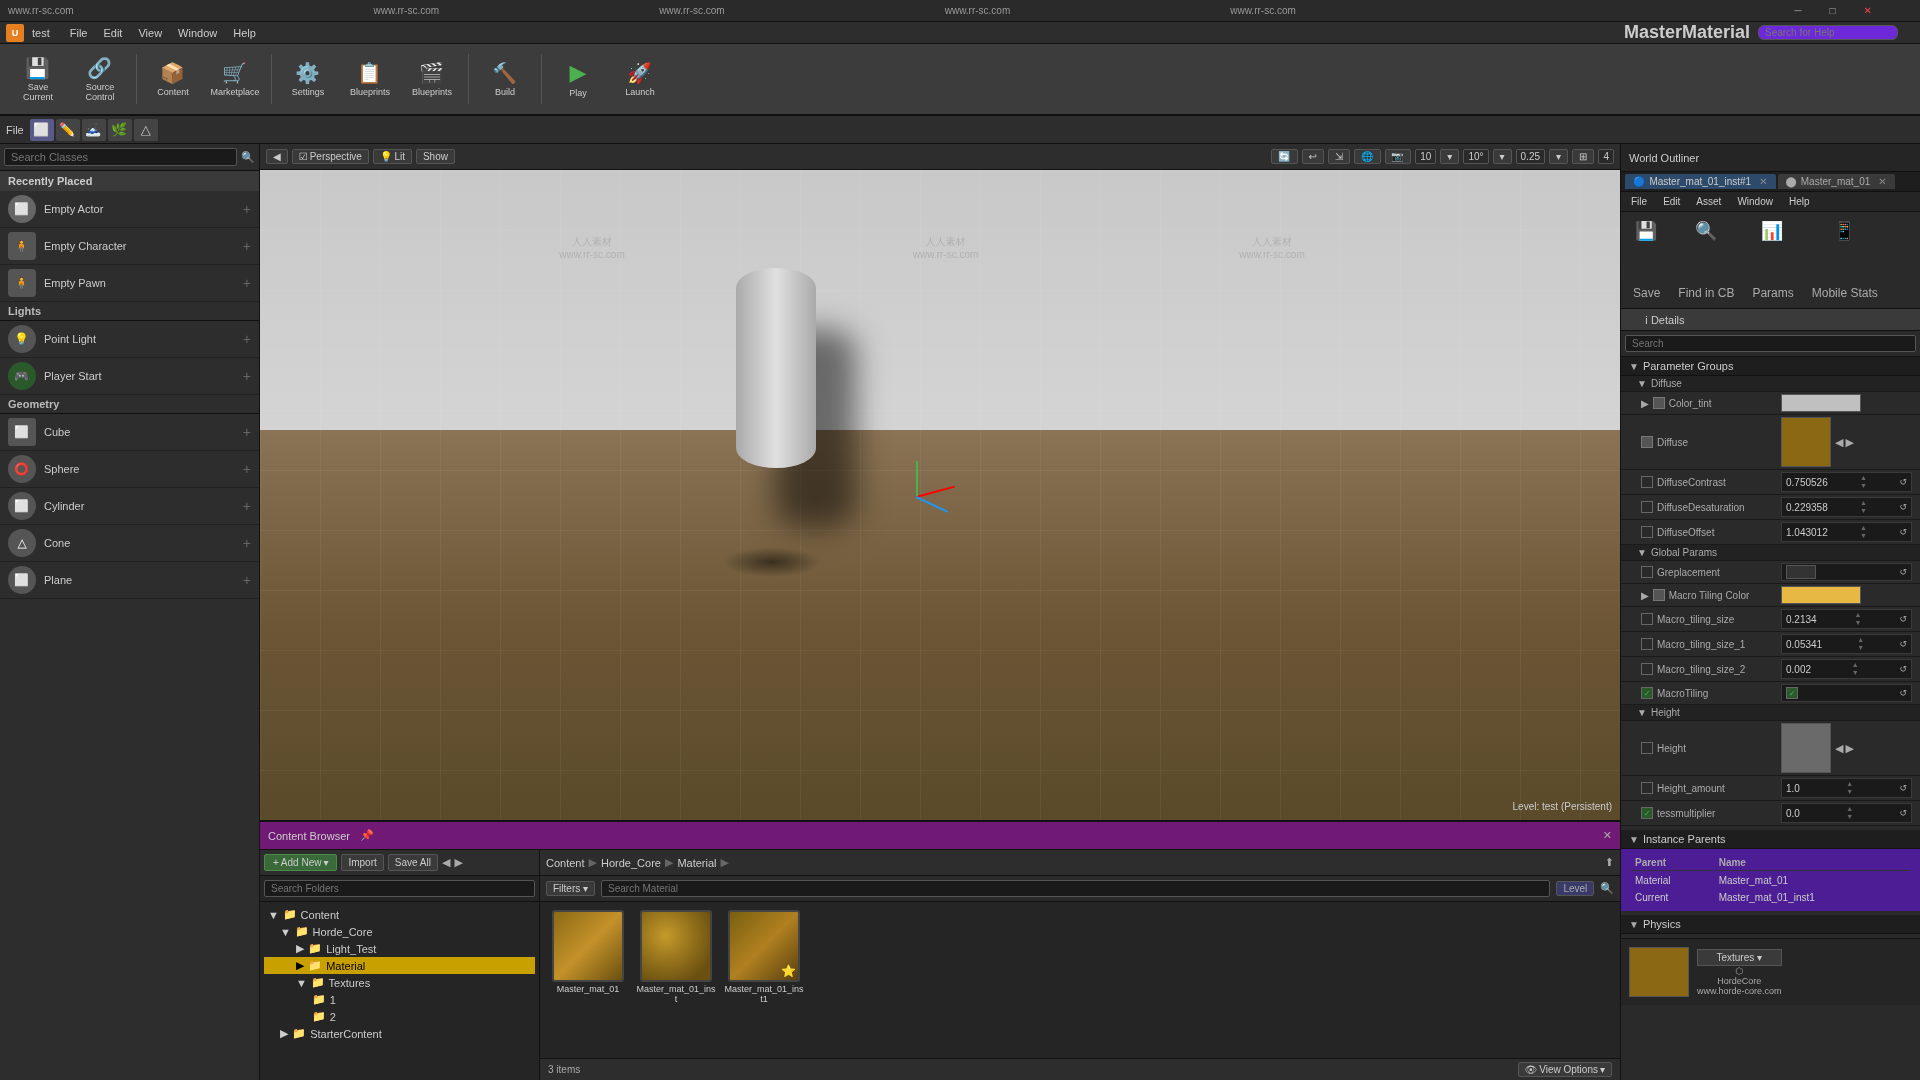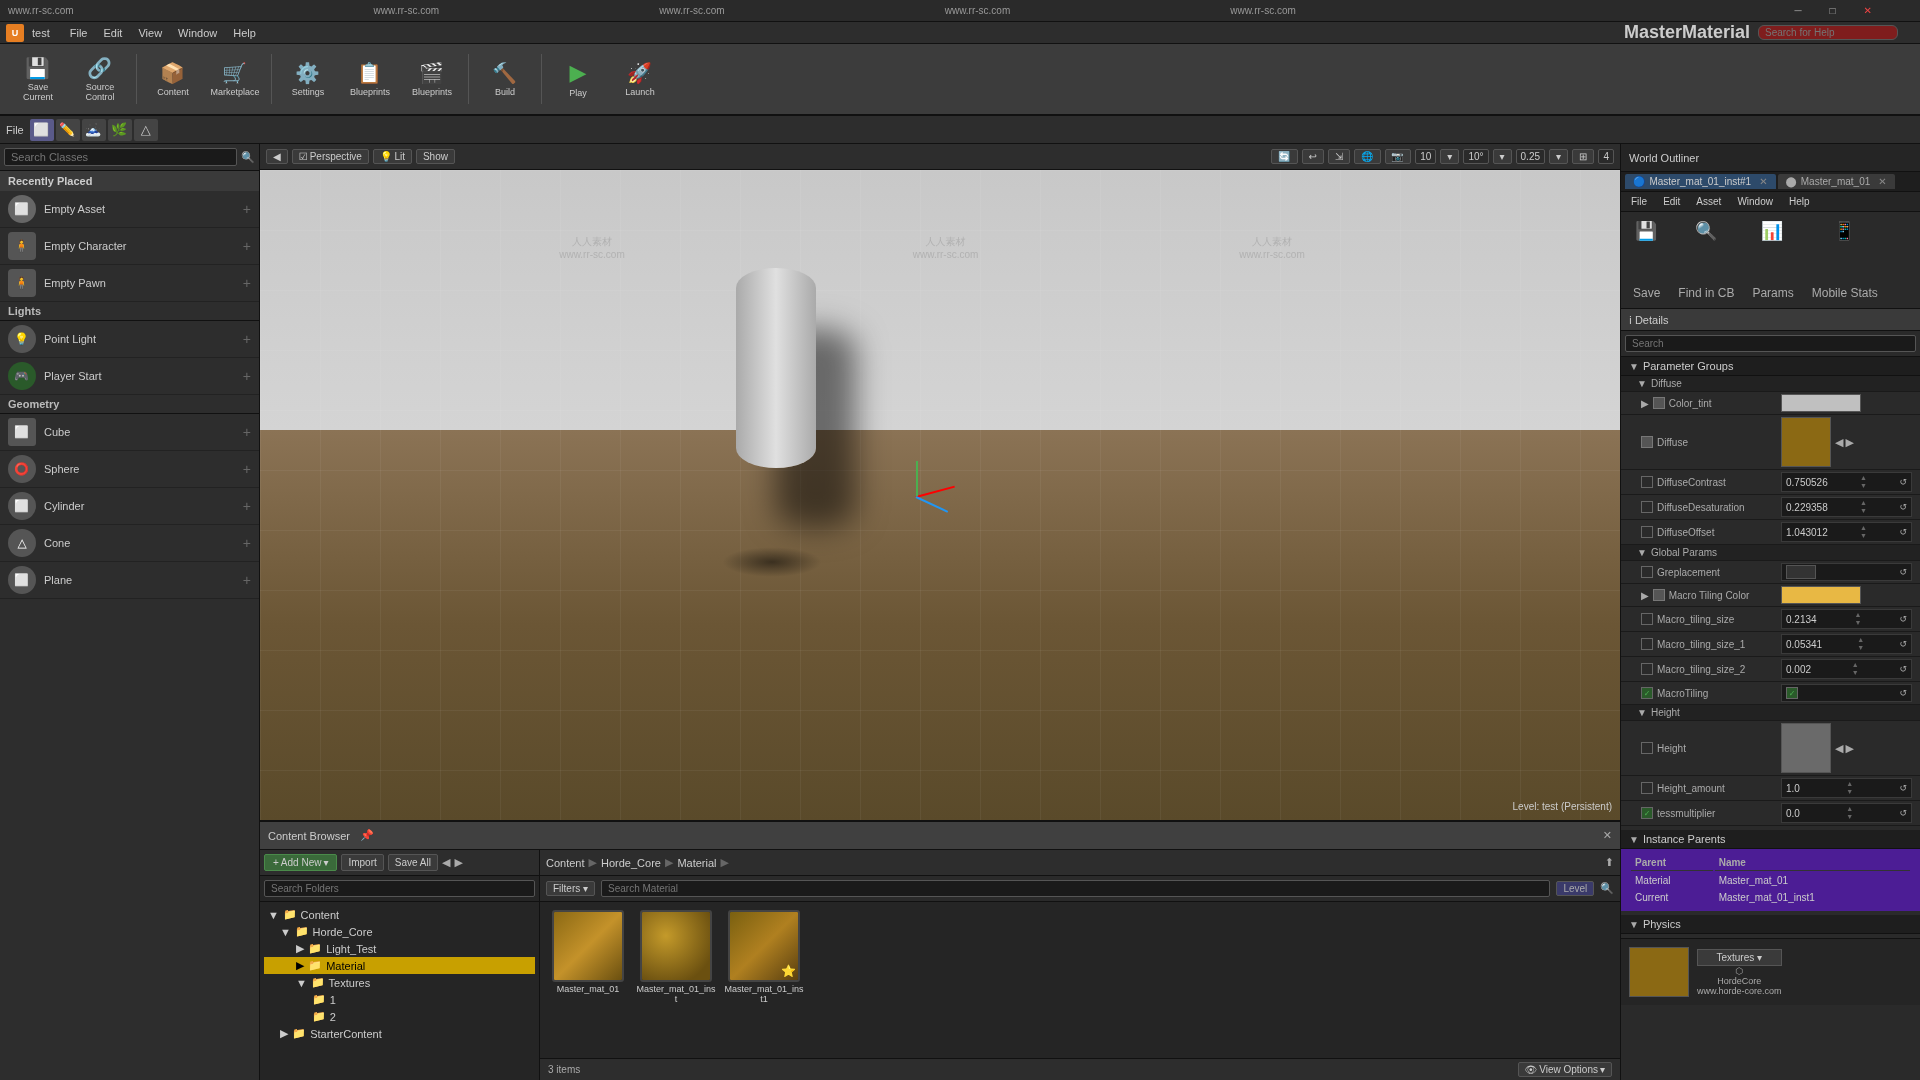--- a/index.html
+++ b/index.html
@@ -54,21 +54,21 @@
     .viewport-shadow { position: absolute; top: 58%; left: 34%; width: 100px; height: 30px; background: radial-gradient(ellipse, rgba(0,0,0,0.5) 0%, transparent 70%); }
     .viewport-axes { position: absolute; top: 47%; left: 46%; width: 60px; height: 40px; }
     .axis-x { position: absolute; top: 50%; left: 50%; width: 40px; height: 2px; background: red; transform-origin: left center; transform: rotate(-15deg); }
     .axis-y { position: absolute; top: 50%; left: 50%; width: 2px; height: 35px; background: #4caf50; transform-origin: center bottom; transform: translateY(-100%); }
     .axis-z { position: absolute; top: 50%; left: 50%; width: 35px; height: 2px; background: #2196f3; transform-origin: left center; transform: rotate(25deg); }
     .viewport-level-label { position: absolute; bottom: 8px; right: 8px; color: #ccc; font-size: 10px; }
     .viewport-grid-overlay { position: absolute; top: 0; left: 0; right: 0; bottom: 0; background-image: linear-gradient(rgba(255,255,255,0.05) 1px, transparent 1px), linear-gradient(90deg, rgba(255,255,255,0.05) 1px, transparent 1px); background-size: 60px 60px; }
 
     
     .content-browser { height: 260px; background: #252525; border-top: 2px solid #111; display: flex; flex-direction: column; }
-    .cb-header { background: #404040; height: 28px; display: flex; align-items: center; padding: 0 8px; border-bottom: 1px solid #111; gap: 6px; }
+    .cb-header { background: #701a75; height: 28px; display: flex; align-items: center; padding: 0 8px; border-bottom: 1px solid #111; gap: 6px; }
     .cb-body { display: flex; flex: 1; overflow: hidden; }
     .cb-left { width: 280px; border-right: 1px solid #111; display: flex; flex-direction: column; }
     .cb-toolbar { display: flex; align-items: center; padding: 4px; gap: 4px; background: #2d2d2d; border-bottom: 1px solid #111; }
     .cb-btn { background: #3a6a3a; border: 1px solid #4a8a4a; color: #ccc; padding: 2px 8px; font-size: 10px; cursor: pointer; border-radius: 2px; display: flex; align-items: center; gap: 2px; }
     .cb-btn2 { background: #3a3a3a; border: 1px solid #555; color: #ccc; padding: 2px 6px; font-size: 10px; cursor: pointer; border-radius: 2px; }
     .cb-search { flex: 1; background: #1a1a1a; border: 1px solid #555; color: #ccc; padding: 2px 6px; border-radius: 2px; font-size: 10px; }
     .folder-tree { flex: 1; overflow-y: auto; padding: 4px; }
     .folder-item { padding: 2px 4px; cursor: pointer; display: flex; align-items: center; gap: 4px; font-size: 11px; color: #ccc; }
     .folder-item.selected { background: #c8a000; color: #000; }
     .cb-right { flex: 1; display: flex; flex-direction: column; }
@@ -89,21 +89,21 @@
     .asset-label { font-size: 9px; color: #ccc; text-align: center; margin-top: 2px; word-break: break-all; }
     .cb-status { background: #2d2d2d; height: 22px; display: flex; align-items: center; padding: 0 8px; border-top: 1px solid #111; justify-content: space-between; }
     .cb-status-text { color: #aaa; font-size: 10px; }
     .view-options-btn { background: #3a3a3a; border: 1px solid #555; color: #ccc; padding: 1px 6px; font-size: 10px; cursor: pointer; border-radius: 2px; display: flex; align-items: center; gap: 2px; }
 
     
     .right-panel { width: 300px; background: #2a2a2a; border-left: 1px solid #111; display: flex; flex-direction: column; overflow: hidden; }
     .rp-tool-btn { display: flex; flex-direction: column; align-items: center; justify-content: center; cursor: pointer; padding: 4px 6px; border-radius: 2px; }
     .rp-tool-icon { font-size: 18px; color: #ccc; }
     .rp-tool-label { font-size: 12px; color: #aaa; margin-top: 44px; }
-    .rp-details-header { background: #3a3a3a; padding: 3px 8px; font-size: 11px; color: #ccc; border-bottom: 1px solid #111; }
+    .rp-details-header { background: #3a3a3a; padding: 3px 24px; font-size: 11px; color: #ccc; border-bottom: 1px solid #111; }
     .rp-search { padding: 4px; border-bottom: 1px solid #111; }
     .rp-search input { width: 100%; background: #1a1a1a; border: 1px solid #555; color: #ccc; padding: 2px 6px; border-radius: 2px; font-size: 10px; }
     .rp-body { flex: 1; overflow-y: auto; }
     .rp-section-header { background: #1e1e1e; padding: 3px 8px; font-size: 11px; color: #ccc; display: flex; align-items: center; gap: 4px; cursor: pointer; border-bottom: 1px solid #111; }
     .rp-section-header .arrow { color: #aaa; font-size: 10px; }
     .rp-row { display: flex; align-items: center; padding: 2px 8px; border-bottom: 1px solid #1a1a1a; min-height: 22px; }
     .rp-row-label { width: 140px; font-size: 10px; color: #aaa; display: flex; align-items: center; gap: 4px; flex-shrink: 0; }
     .rp-row-value { flex: 1; background: #1a1a1a; border: 1px solid #3a3a3a; padding: 1px 4px; font-size: 10px; color: #ccc; display: flex; align-items: center; justify-content: space-between; min-height: 18px; }
     .rp-row-value.color-swatch { width: 80px; height: 16px; background: #fff; border: 1px solid #555; flex: none; }
     .rp-checkbox { width: 12px; height: 12px; border: 1px solid #666; background: #2a2a2a; display: inline-flex; align-items: center; justify-content: center; font-size: 8px; color: #4caf50; flex-shrink: 0; }
@@ -146,21 +146,21 @@
 <div class="menu-bar">
   <div class="app-icon">U</div>
   <span style="color:#ccc; font-size:11px; margin-right:12px;">test</span>
   <div class="menu-item">File</div>
   <div class="menu-item">Edit</div>
   <div class="menu-item">View</div>
   <div class="menu-item">Window</div>
   <div class="menu-item">Help</div>
   <span style="margin-left:auto; margin-right:16px; display:flex; align-items:center; gap:4px;">
     <span style="color:#ccc; font-size:18px; font-weight:bold; margin-right:4px;">MasterMaterial</span>
-    <input type="text" style="background: #7f1d1d; border: 1px solid rgb(85, 85, 85); color: rgb(204, 204, 204); padding: 1px 6px; border-radius: 6px; font-size: 10px; width: 140px;" placeholder="Search for Help">
+    <input type="text" style="background: #6d28d9; border: 1px solid rgb(85, 85, 85); color: rgb(204, 204, 204); padding: 1px 6px; border-radius: 6px; font-size: 10px; width: 140px;" placeholder="Search for Help">
   </span>
 </div>
 
 <div class="toolbar">
   <div class="toolbar-btn">
     <div class="icon">💾</div>
     <div class="label">Save Current</div>
   </div>
   <div class="toolbar-btn">
     <div class="icon">🔗</div>
@@ -220,21 +220,21 @@
   <div class="left-panel">
     <div class="left-search">
       <input type="text" style="flex: 1 1 0%; background: rgb(26, 26, 26); border: 1px solid rgb(85, 85, 85); color: rgb(204, 204, 204); padding: 2px 6px; border-radius: 2px; font-size: 11px;" placeholder="Search Classes">
       <span style="color:#aaa; cursor:pointer;">🔍</span>
     </div>
     <div class="recently-placed">Recently Placed</div>
     <div class="place-list scrollbar-thin">
 
       <div class="place-item">
         <div class="pi-icon" style="background:#666;">⬜</div>
-        <div class="pi-label">Empty Asset</div>
+        <div class="pi-label">Empty Actor</div>
         <div class="pi-add">+</div>
       </div>
 
       <div class="place-item">
         <div class="pi-icon" style="background:#555; border-radius:4px;">🧍</div>
         <div class="pi-label">Empty Character</div>
         <div class="pi-add">+</div>
       </div>
 
       <div class="place-item">

